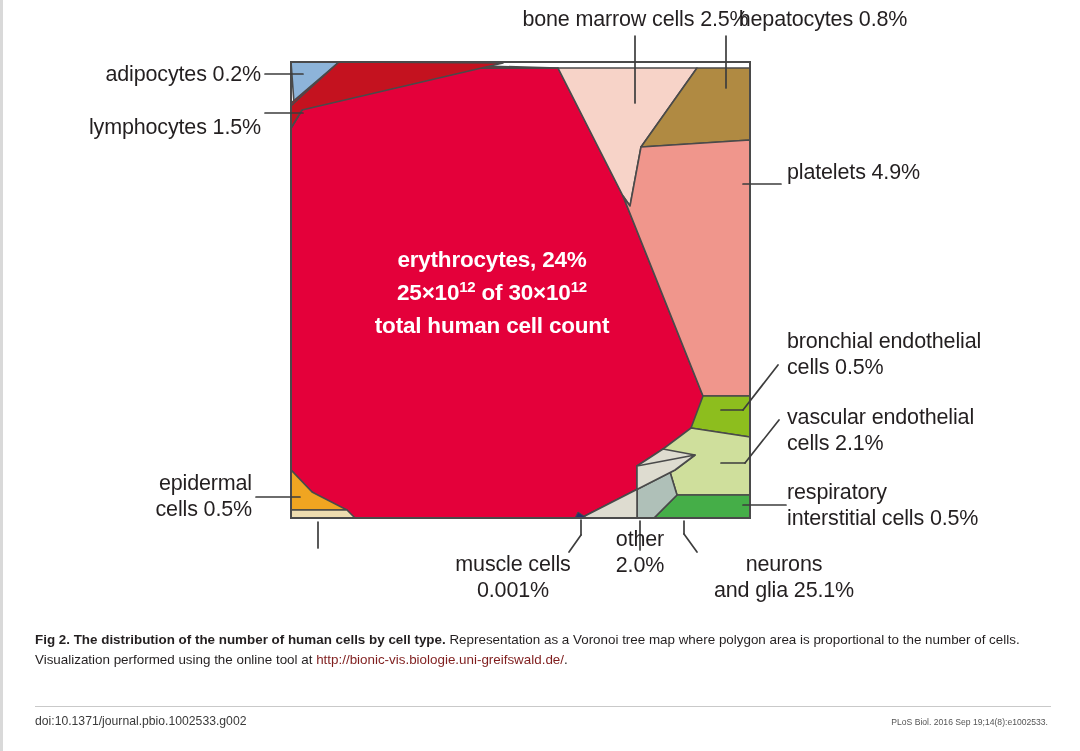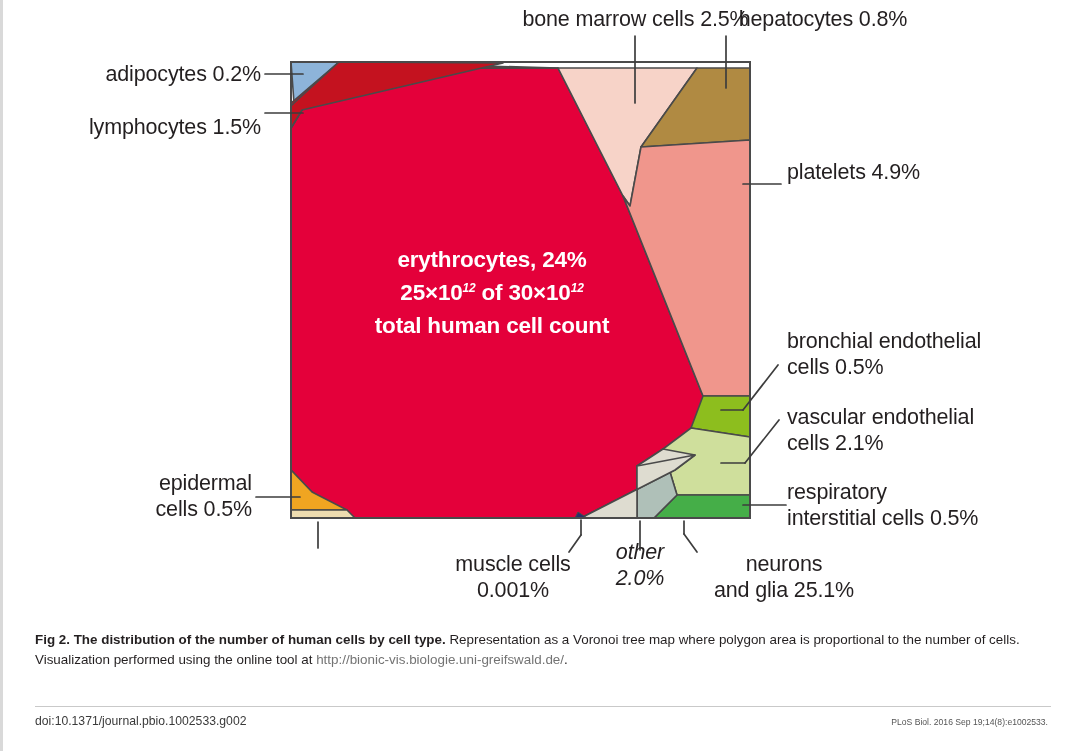--- a/index.html
+++ b/index.html
@@ -44,31 +44,31 @@
   #center-callout{
     position:absolute;
     left:296px;top:243px;width:386px;
     text-align:center;
     color:#ffffff;
     font-weight:bold;
     font-size:22.5px;
     line-height:33px;
     letter-spacing:-0.2px;
   }
-  #center-callout sup{font-size:12px;vertical-align:super;line-height:0;font-style:italic;}
+  #center-callout sup{font-size:15px;vertical-align:super;line-height:0;}
 
   
   #caption{
     position:absolute;left:32px;top:630px;width:1016px;
     font-size:13.4px;line-height:19.5px;
     color:#231f20;
     text-align:left;
   }
   #caption .cap-bold{font-weight:bold;}
-  #caption .cap-link{color:#737373;}
+  #caption .cap-link{color:#7f1d1d;}
 
   
   #footer-rule{
     position:absolute;left:32px;top:706px;width:1016px;height:1px;
     background:#c9c9c9;
   }
   #doi-text{
     position:absolute;left:32px;top:714px;
     font-size:12.2px;color:#3a3a3a;
   }
@@ -162,21 +162,21 @@
     <div class="plot-label" style="left:784px;top:479px;width:296px;">respiratory
 interstitial cells 0.5%</div>
 
     <div class="plot-label right-align" style="left:0px;top:470px;width:249px;">epidermal
 cells 0.5%</div>
 
 
     <div class="plot-label center-align" style="left:430px;top:551px;width:160px;">muscle cells
 0.001%</div>
 
-    <div class="plot-label center-align" style="left:596px;top:539px;width:82px;font-style:italic;">other
+    <div class="plot-label center-align" style="left:596px;top:526px;width:82px;">other
 2.0%</div>
 
     <div class="plot-label center-align" style="left:684px;top:551px;width:194px;">neurons
 and glia 25.1%</div>
 
     <div id="center-callout">
       <div>erythrocytes, 24%</div>
       <div>
         <span>25×10</span><sup>12</sup><span> of </span><span>30×10</span><sup>12</sup>
       </div>

